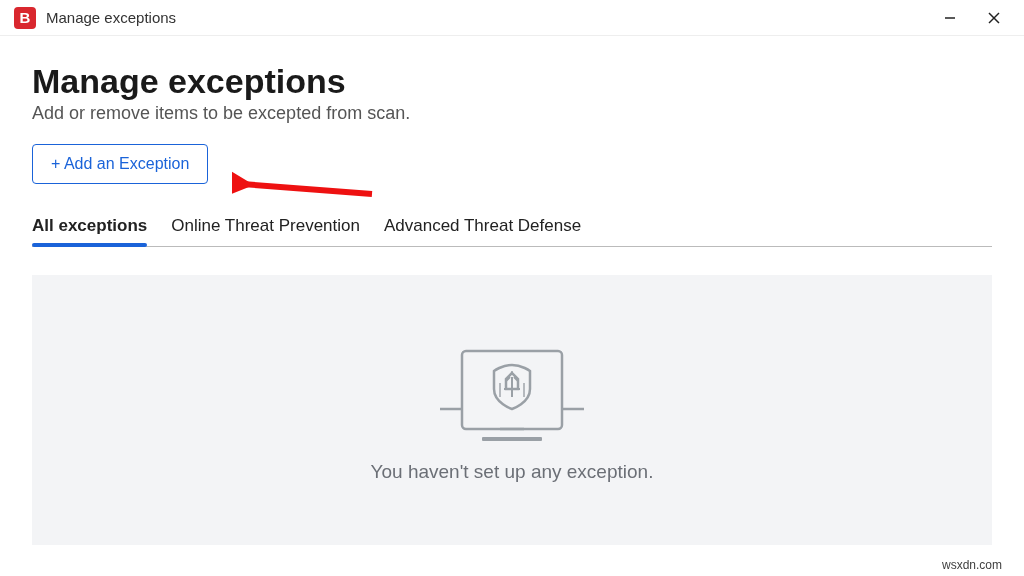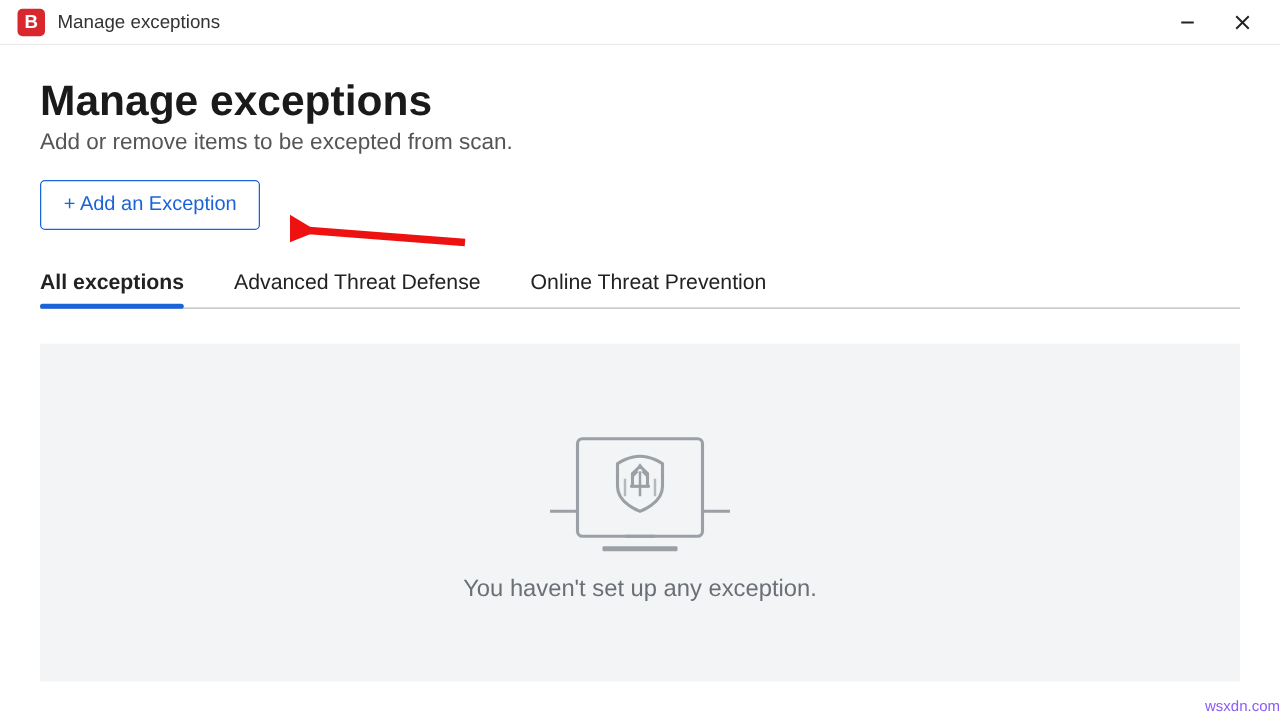--- a/index.html
+++ b/index.html
@@ -60,21 +60,21 @@
     background: #fff;
     border-radius: 4px;
     padding: 10px 18px;
     font-size: 16px;
     font-weight: 400;
     cursor: pointer;
     margin-bottom: 24px;
   }
   .tabs {
     display: flex;
-    gap: 40px;
+    gap: 24px;
     border-bottom: 1px solid #bbb;
     padding: 0 0 0 0;
   }
   .tab {
     padding: 8px 0 10px 0;
     font-size: 17px;
     color: #222;
     cursor: pointer;
     position: relative;
   }
@@ -106,24 +106,24 @@
   }
   .empty-illustration { color: #9aa0a6; }
   .arrow-annotation {
     position: absolute;
     left: 232px;
     top: 168px;
     pointer-events: none;
   }
   .watermark {
     position: absolute;
-    right: 0;
+    right: 22px;
     bottom: 4px;
     font-size: 12px;
-    color: #8b5cf6;
+    color: #404040;
     font-family: Arial, sans-serif;
   }
 </style>
 </head>
 <body>
 
 <div class="titlebar">
   <div class="app-icon">B</div>
   <div class="titlebar-title">Manage exceptions</div>
   <div class="win-controls">
@@ -142,22 +142,22 @@
 </div>
 
 <div class="content">
   <h1 class="page-title">Manage exceptions</h1>
   <div class="page-subtitle">Add or remove items to be excepted from scan.</div>
 
   <button class="add-btn">+ Add an Exception</button>
 
   <div class="tabs">
     <div class="tab active">All exceptions</div>
+    <div class="tab">Online Threat Prevention</div>
     <div class="tab">Advanced Threat Defense</div>
-    <div class="tab">Online Threat Prevention</div>
   </div>
 
   <div class="empty-panel">
     <svg class="empty-illustration" width="180" height="120" viewBox="0 0 180 120" fill="none" stroke="currentColor" stroke-width="2.5">
       <rect x="40" y="14" width="100" height="78" rx="4"></rect>
       <rect x="60" y="100" width="60" height="4" rx="1" fill="currentColor" stroke="none"></rect>
       <line x1="78" y1="92" x2="102" y2="92"></line>
       <line x1="18" y1="72" x2="40" y2="72"></line>
       <line x1="140" y1="72" x2="162" y2="72"></line>
       <path d="M90 28 c10 0 18 6 18 6 v18 c0 14 -18 20 -18 20 s-18 -6 -18 -20 v-18 s8 -6 18 -6 z"></path>

